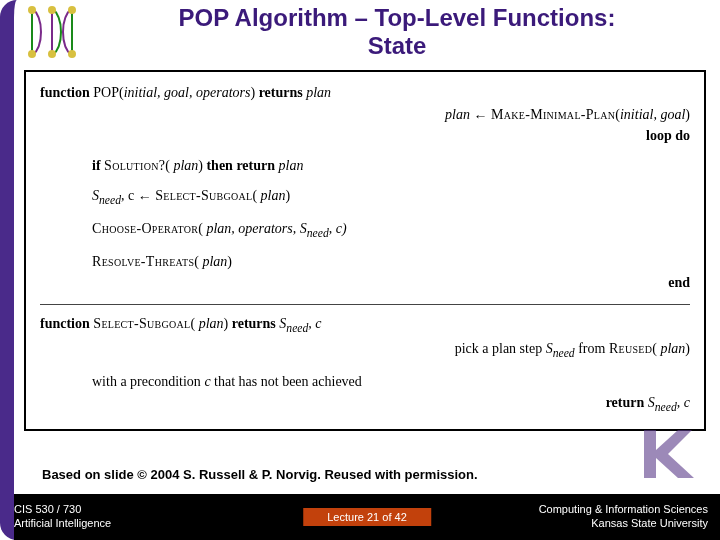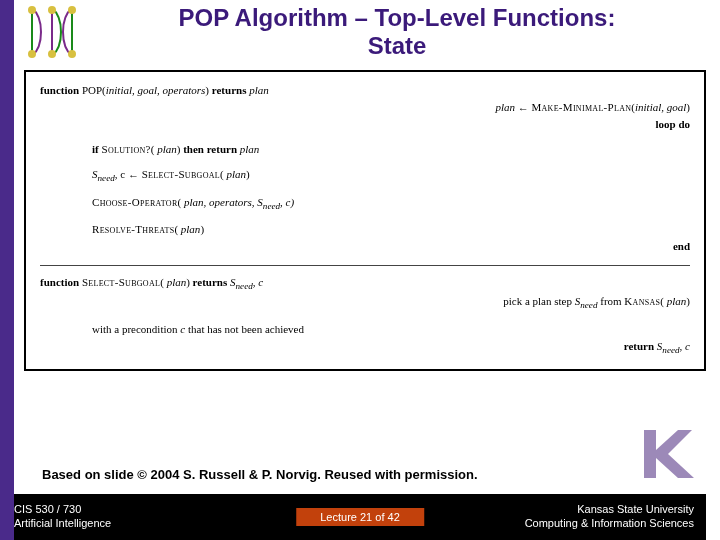--- a/index.html
+++ b/index.html
@@ -1,28 +1,28 @@
 <!DOCTYPE html>
 <html><head>
 <meta charset="utf-8">
 <style>
   * { box-sizing: border-box; margin: 0; padding: 0; }
   html, body { width: 720px; height: 540px; font-family: Arial, Helvetica, sans-serif; background: #fff; overflow: hidden; }
-  .slide { position: relative; width: 720px; height: 540px; border-left: 14px solid #4a2a8a; }
+  .slide { position: relative; width: 720px; height: 540px; border-left: 14px solid #4a2a8a; border-radius: 17px; }
   .header { display: flex; align-items: center; padding: 4px 10px 2px 6px; }
   .title { flex: 1; text-align: center; font-weight: bold; color: #3b1a7a; font-size: 24px; line-height: 1.15; }
   .dna-icon { width: 64px; height: 56px; flex: 0 0 64px; }
-  .algo-box { margin: 8px 14px 0 10px; border: 2px solid #000; padding: 10px 14px 12px 14px; font-family: "Times New Roman", Times, serif; font-size: 11px; color: #000; }
+  .algo-box { margin: 8px 14px 0 10px; border: 2px solid #000; padding: 10px 14px 12px 14px; font-family: "Times New Roman", Times, serif; font-size: 14px; color: #000; }
   .algo-box hr { border: none; border-top: 1px solid #444; margin: 10px 0 8px 0; }
   .algo-line { white-space: nowrap; line-height: 1.55; }
   .i1 { padding-left: 26px; text-align: right; }
   .i2 { padding-left: 52px; margin-top: 8px; }
   .sc { font-variant: small-caps; letter-spacing: .3px; }
   .credit { position: absolute; left: 28px; bottom: 58px; font-weight: bold; font-size: 13px; color: #000; }
-  .footer { position: absolute; left: 0; right: 14px; bottom: 0; height: 46px; background: #000; color: #fff; display: flex; align-items: center; justify-content: space-between; padding: 0 12px 0 0; font-size: 11px; }
+  .footer { position: absolute; left: 0; right: 0; bottom: 0; height: 46px; background: #000; color: #fff; display: flex; align-items: center; justify-content: space-between; padding: 0 12px 0 0; font-size: 11px; }
   .footer-left { line-height: 1.25; }
   .footer-center { position: absolute; left: 50%; transform: translateX(-50%); background: #c2410c; color: #fff; padding: 3px 24px; font-size: 11px; }
   .footer-right { text-align: right; line-height: 1.25; }
   .watermark { position: absolute; right: 12px; bottom: 52px; opacity: .7; }
 </style>
 </head>
 <body>
 
 <div class="slide">
 
@@ -72,21 +72,21 @@
     </div>
     <div class="algo-line i2">
       <span class="sc">Resolve-Threats</span><span>( </span><i>plan</i><span>)</span>
     </div>
     <div class="algo-line i1"><b>end</b></div>
     <hr>
     <div class="algo-line">
       <b>function </b><span class="sc">Select-Subgoal</span><span>( </span><i>plan</i><span>) </span><b>returns </b><i>S</i><sub><i>need</i></sub><i>,  c</i>
     </div>
     <div class="algo-line i1">
-      <span>pick a plan step </span><i>S</i><sub><i>need</i></sub><span> from </span><span class="sc">Kansas</span><span>( </span><i>plan</i><span>)</span>
+      <span>pick a plan step </span><i>S</i><sub><i>need</i></sub><span> from </span><span class="sc">Reused</span><span>( </span><i>plan</i><span>)</span>
     </div>
     <div class="algo-line i2">
       <span>with a precondition </span><i>c</i><span> that has not been achieved</span>
     </div>
     <div class="algo-line i1">
       <b>return </b><i>S</i><sub><i>need</i></sub><i>,  c</i>
     </div>
   </div>
 
   <div class="credit">Based on slide © 2004 S. Russell &amp; P. Norvig.  Reused with permission.</div>
@@ -97,18 +97,18 @@
     </svg>
   </div>
 
   <div class="footer">
     <div class="footer-left">
       <div>CIS 530 / 730</div>
       <div>Artificial Intelligence</div>
     </div>
     <div class="footer-center">Lecture 21 of 42</div>
     <div class="footer-right">
+      <div>Computing &amp; Information Sciences</div>
       <div>Kansas State University</div>
-      <div>Computing &amp; Information Sciences</div>
     </div>
   </div>
 
 </div>
 
 </body></html>

